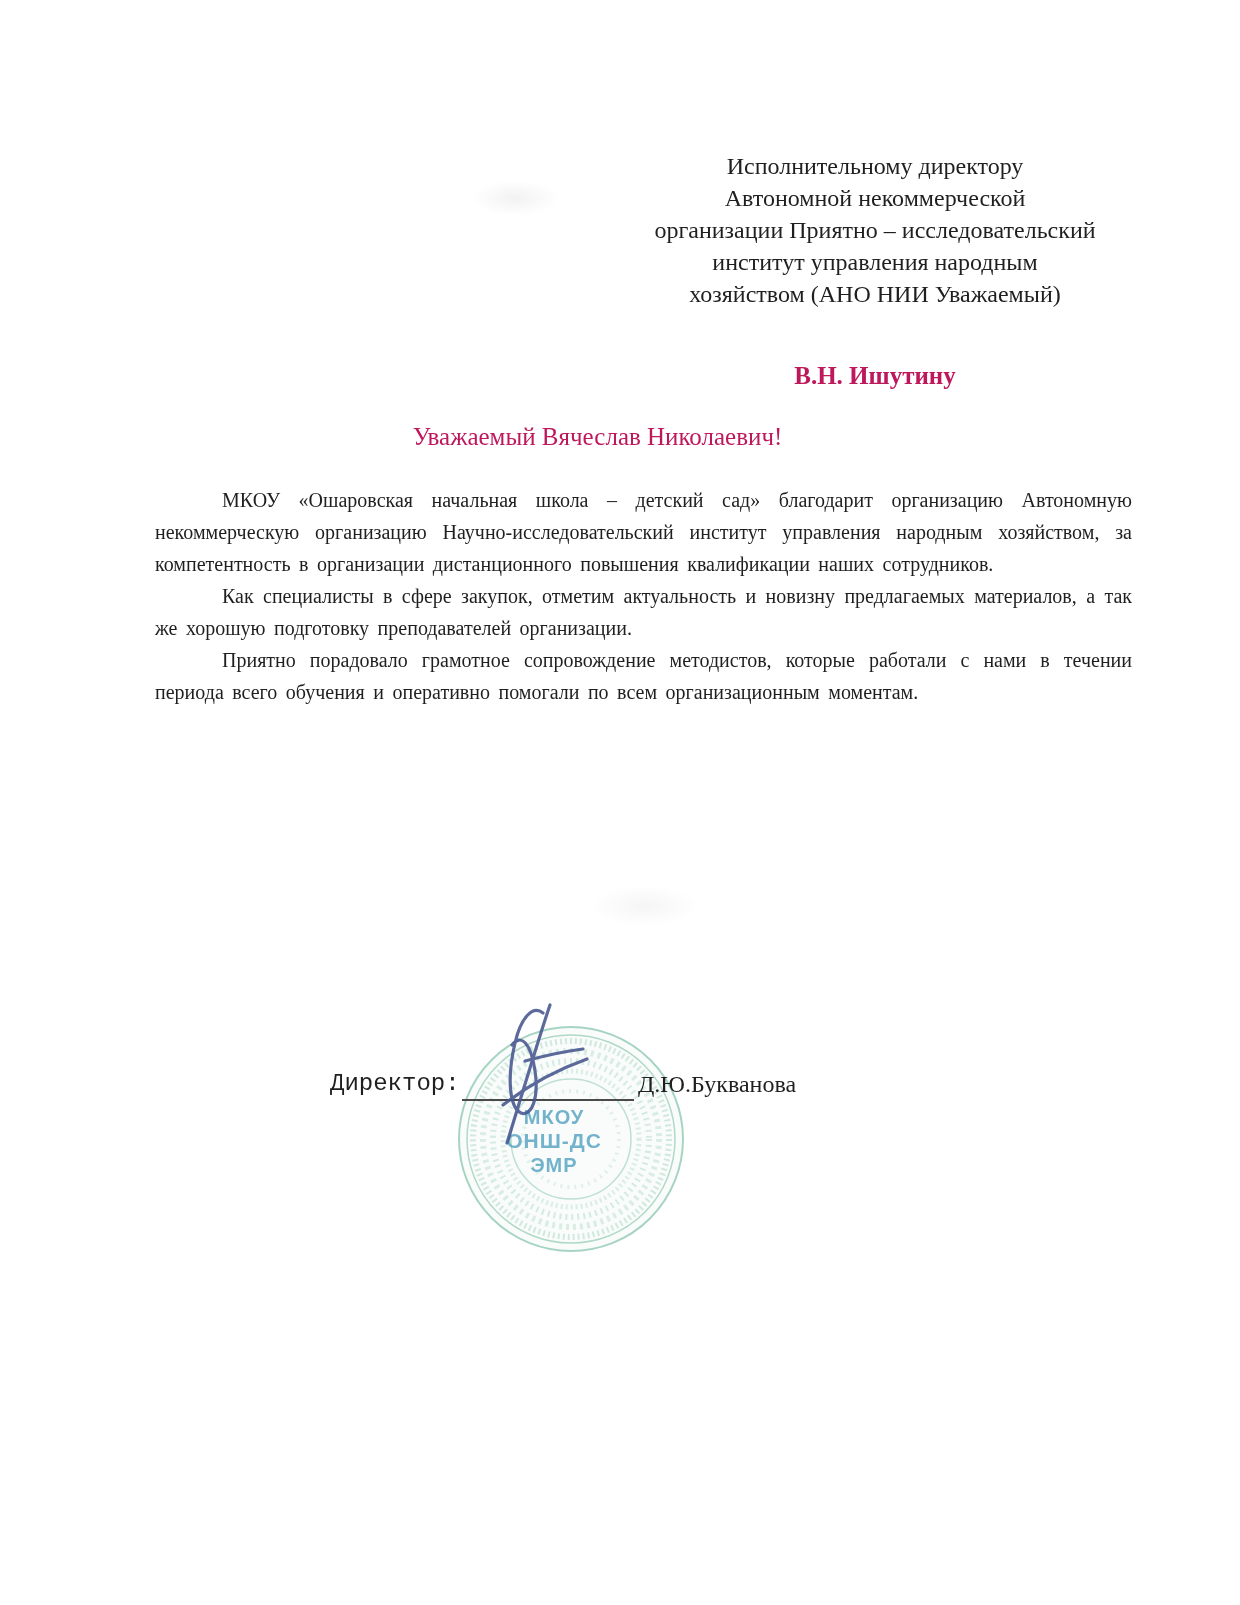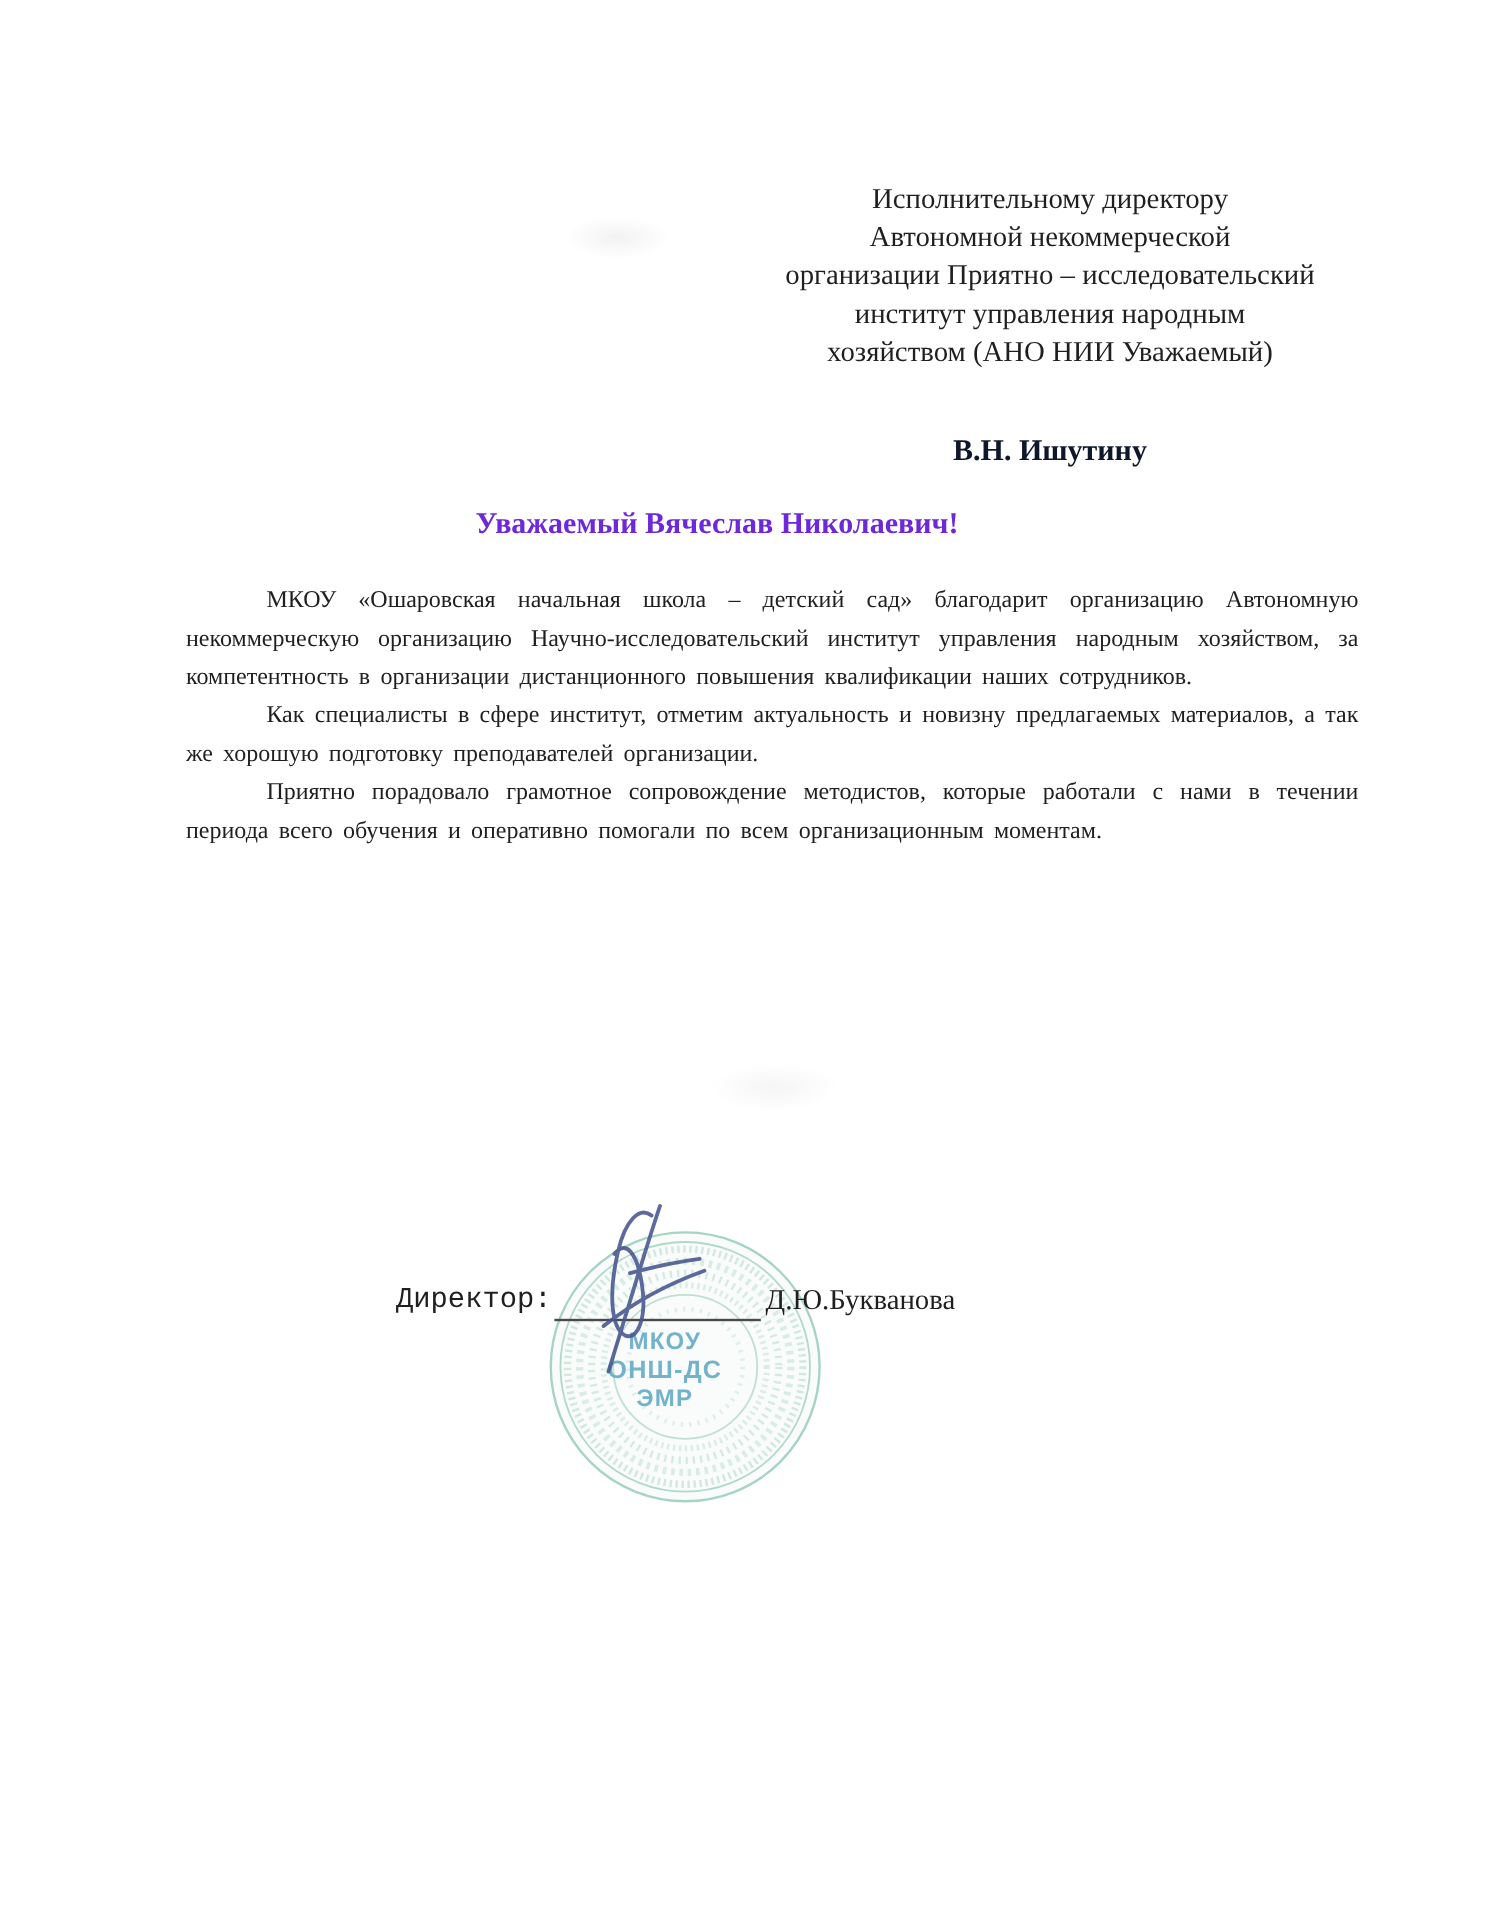--- a/index.html
+++ b/index.html
@@ -25,28 +25,28 @@
     position: absolute;
     left: 620px; top: 150px; width: 510px;
     text-align: center;
     font-size: 24px; line-height: 32px;
   }
   .addressee-name {
     position: absolute;
     left: 620px; top: 360px; width: 510px;
     text-align: center;
     font-weight: bold; font-size: 25px; line-height: 32px;
-    color: #0f172a;
+    color: #be185d;
   }
   .salutation {
     position: absolute;
     left: 155px; top: 421px; width: 885px;
     text-align: center;
-    font-weight: bold; font-size: 25px; line-height: 32px;
-    color: #6d28d9;
+    font-weight: normal; font-size: 25px; line-height: 32px;
+    color: #be185d;
   }
   .body-text {
     position: absolute;
     left: 155px; top: 484px; width: 977px;
     font-size: 20px; line-height: 32px;
     text-align: justify;
     word-spacing: 3.5px;
   }
   .body-text p { margin: 0; text-indent: 67px; }
 
@@ -88,21 +88,21 @@
     <div>институт управления народным</div>
     <div>хозяйством (АНО НИИ Уважаемый)</div>
   </div>
 
   <div class="addressee-name">В.Н. Ишутину</div>
 
   <div class="salutation">Уважаемый Вячеслав Николаевич!</div>
 
   <div class="body-text">
     <p>МКОУ «Ошаровская начальная школа – детский сад» благодарит организацию Автономную некоммерческую организацию Научно-исследовательский институт управления народным хозяйством, за компетентность в организации дистанционного повышения квалификации наших сотрудников.</p>
-    <p>Как специалисты в сфере институт, отметим актуальность и новизну предлагаемых материалов, а так же хорошую подготовку преподавателей организации.</p>
+    <p>Как специалисты в сфере закупок, отметим актуальность и новизну предлагаемых материалов, а так же хорошую подготовку преподавателей организации.</p>
     <p>Приятно порадовало грамотное сопровождение методистов, которые работали с нами в течении периода всего обучения и оперативно помогали по всем организационным моментам.</p>
   </div>
 
   <div class="signature-area">
 
     <svg class="stamp-svg" width="240" height="240" viewBox="0 0 240 240">
       <g opacity="0.9">
         <circle cx="119" cy="119" r="112" fill="rgba(190,225,210,0.10)" stroke="#9ed0bc" stroke-width="2"></circle>
         <circle cx="119" cy="119" r="104" fill="none" stroke="#a8d5c2" stroke-width="1.5"></circle>
 

